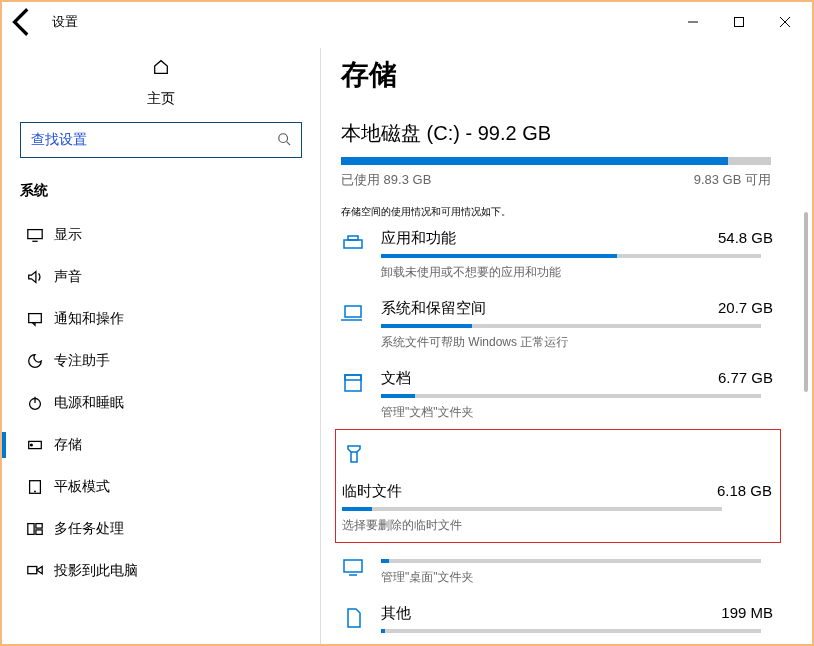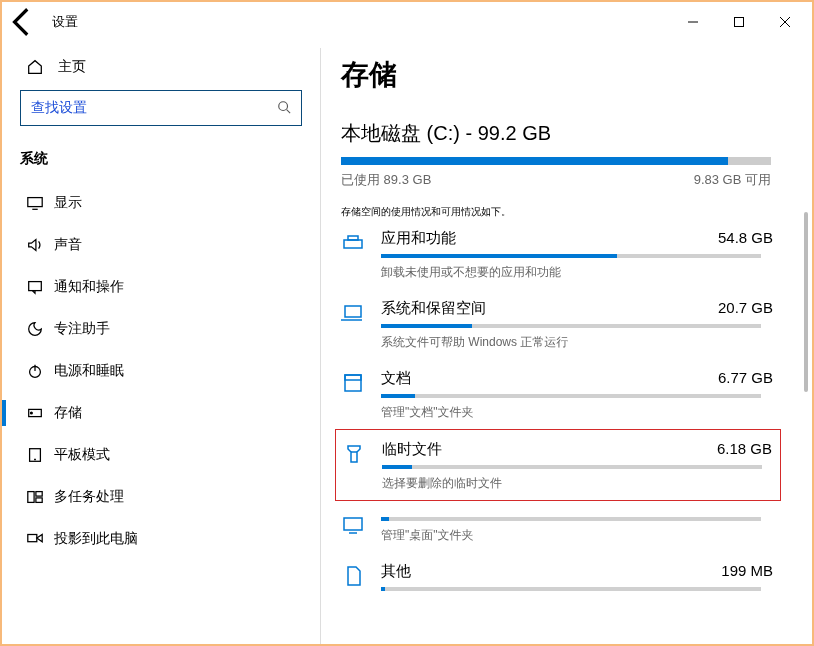--- a/index.html
+++ b/index.html
@@ -36,20 +36,21 @@
   .sidebar {
     width: 318px;
     padding: 6px 0 0 0;
     position: relative;
     overflow:hidden;
   }
   .home-row {
     display:flex; align-items:center; gap: 14px;
     padding: 10px 24px;
     font-size: 14px;
+    flex-direction: column;
   }
   .search-wrap { padding: 4px 18px 14px 18px; }
   .search {
     width: 100%;
     height: 36px;
     border: 1px solid #0a4a7a;
     padding: 0 10px;
     font-size: 14px;
     display:flex; align-items:center; justify-content:space-between;
     color: #1d4ed8;
@@ -94,20 +95,21 @@
   .categories { width: 440px; }
   .cat {
     display:flex; gap: 16px; padding: 10px 8px 8px 0;
     position:relative;
   }
   .cat.highlight {
     border: 1.5px solid #d42a2a;
     padding: 10px 8px 8px 6px;
     margin-left:-6px;
     width: 446px;
+    flex-direction: column;
   }
   .cat-icon { width: 24px; height:24px; display:flex; align-items:center; justify-content:center; margin-top:2px; }
   .cat-icon svg { width:24px; height:24px; stroke:#0078d4; stroke-width:1.5; fill:none; }
   .cat-body { flex:1; }
   .cat-head { display:flex; justify-content:space-between; font-size:15px; }
   .cat-bar { height:4px; background:#d0d0d0; margin:6px 0 6px 0; width: 380px; position:relative; }
   .cat-bar .fill { position:absolute; left:0; top:0; bottom:0; background:#0078d4; }
   .cat-sub { color:#666; font-size:12px; }
   .scrollbar {
     position:absolute; right:4px; top:170px; width:4px; height:180px;

